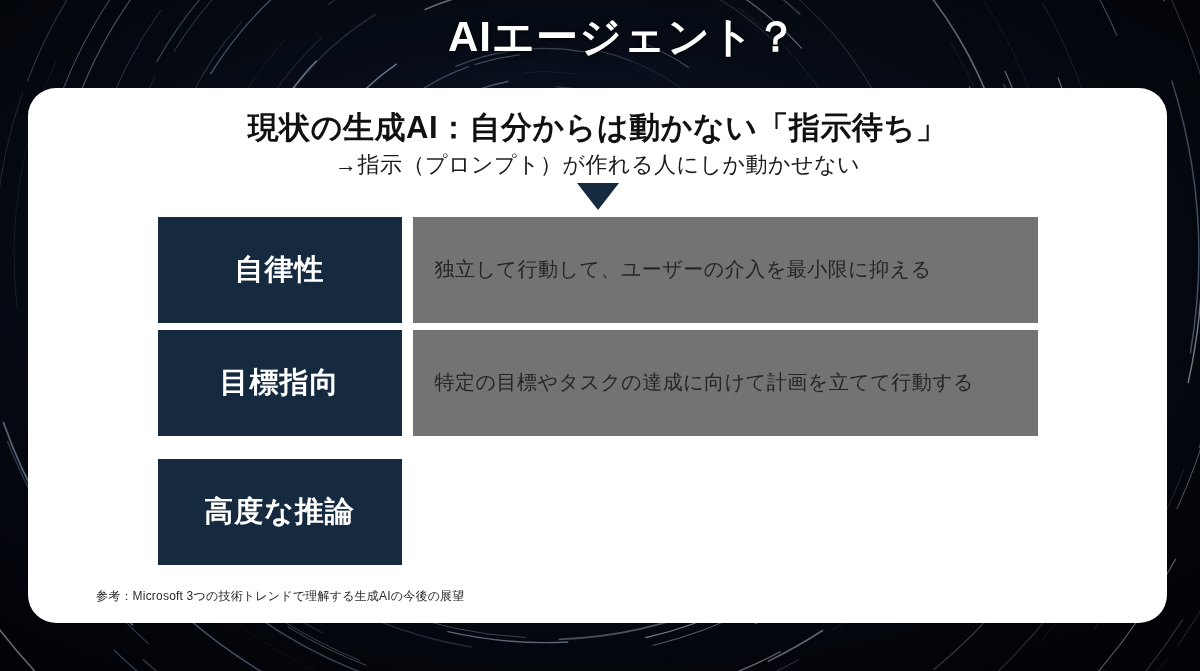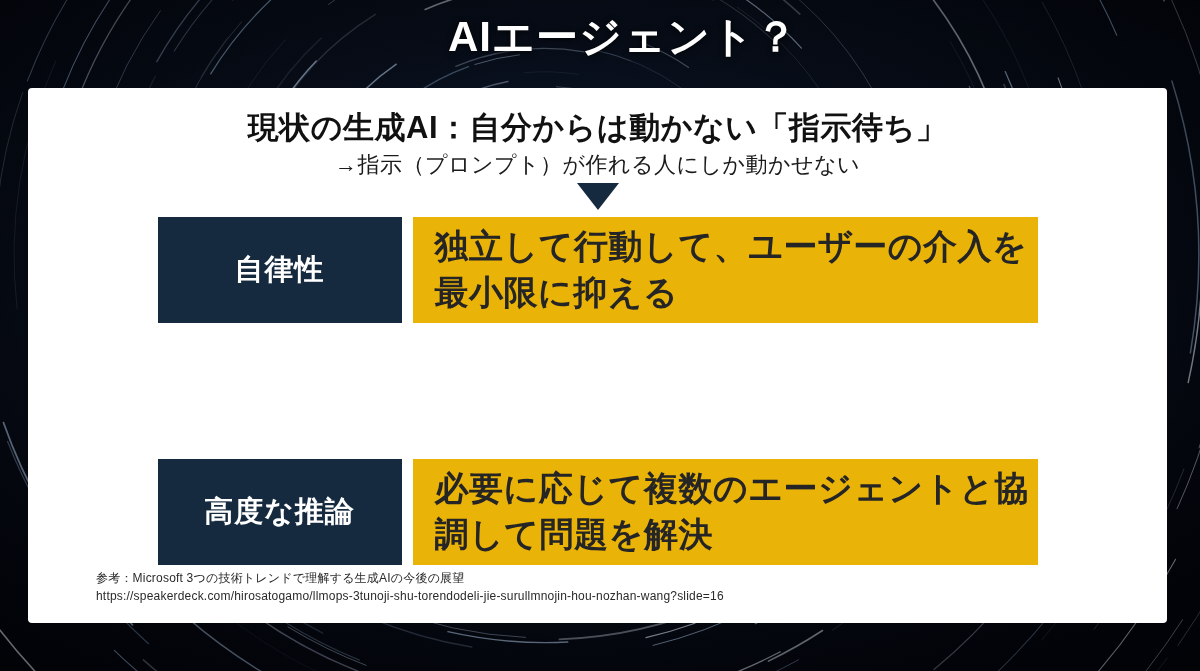--- a/index.html
+++ b/index.html
@@ -61,21 +61,21 @@
   }
 
   
   .card {
     position: absolute;
     left: 28px;
     top: 88px;
     width: 1139px;
     height: 535px;
     background: #ffffff;
-    border-radius: 4px;
+    border-radius: 28px;
     z-index: 3;
     overflow: hidden;
   }
 
   .headline {
     margin: 22px 0 0 0;
     text-align: center;
     color: #111111;
     font-size: 31px;
     font-weight: bold;
@@ -128,24 +128,24 @@
     font-weight: bold;
     letter-spacing: 1px;
     display: flex;
     align-items: center;
     justify-content: center;
     text-align: center;
   }
   .cell-desc {
     flex: 1 1 auto;
     margin-left: 11px;
-    background: #eab308;
+    background: #737373;
     color: #252525;
-    font-size: 34px;
-    font-weight: bold;
+    font-size: 20px;
+    font-weight: normal;
     letter-spacing: 0.5px;
     display: flex;
     align-items: center;
     padding-left: 22px;
     box-sizing: border-box;
   }
 
   
   .footnote {
     position: absolute;
@@ -594,29 +594,29 @@
     </div>
 
     <div class="table">
 
       <div class="row">
         <div class="cell-label">自律性</div>
         <div class="cell-desc">独立して行動して、ユーザーの介入を最小限に抑える</div>
       </div>
 
       <div class="row">
+        <div class="cell-label">目標指向</div>
+        <div class="cell-desc">特定の目標やタスクの達成に向けて計画を立てて行動する</div>
       </div>
 
       <div class="row">
         <div class="cell-label">高度な推論</div>
-        <div class="cell-desc">必要に応じて複数のエージェントと協調して問題を解決</div>
       </div>
 
     </div>
 
     <div class="footnote">
       <div>参考：Microsoft  3つの技術トレンドで理解する生成AIの今後の展望</div>
-      <div>https://speakerdeck.com/hirosatogamo/llmops-3tunoji-shu-torendodeli-jie-surullmnojin-hou-nozhan-wang?slide=16</div>
     </div>
 
   </div>
 
 </div>
 
 </body></html>

